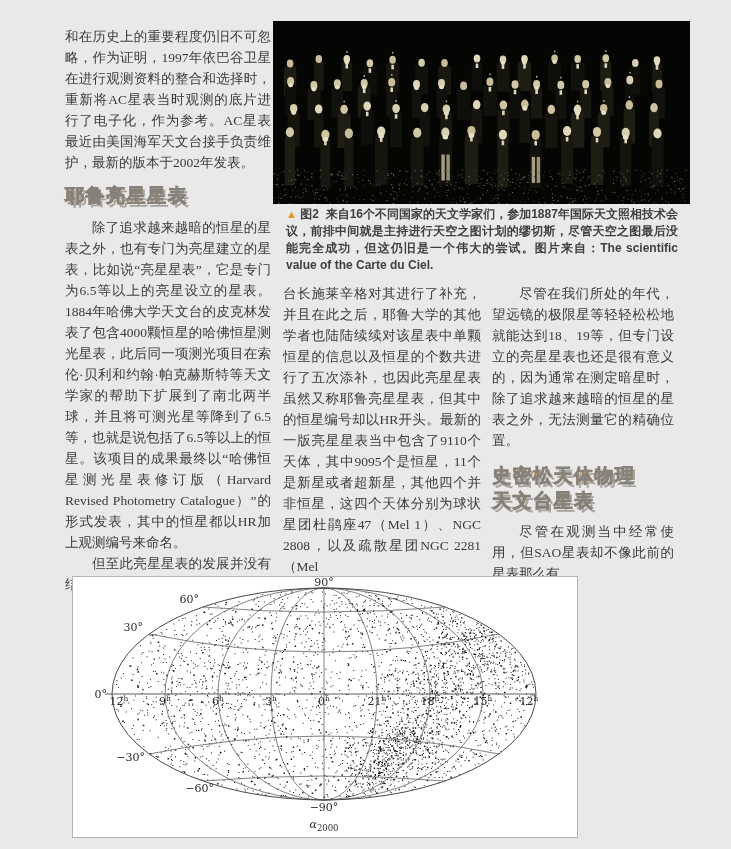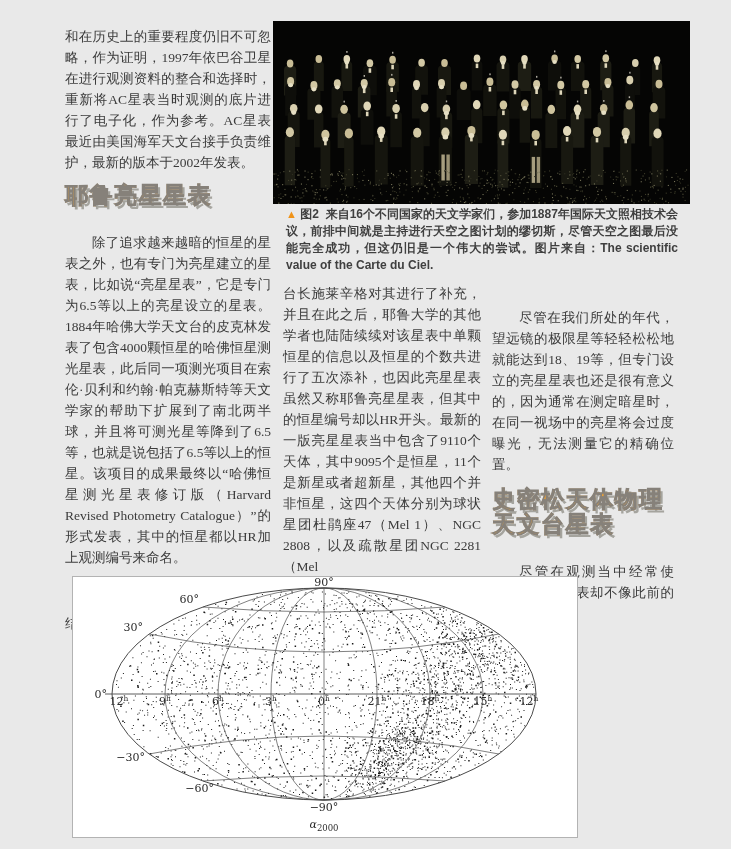--- a/index.html
+++ b/index.html
@@ -7,29 +7,29 @@
     width:731px;height:849px;
     background:#e9e9e9;
     font-family:"Liberation Serif","DejaVu Serif",serif;
     color:#3b3b3b;
     overflow:hidden;
   }
   #page{position:relative;width:619px;height:849px;background:#e9e9e9;}
 
   .col{position:absolute;text-align:justify;font-size:13.5px;line-height:21px;color:#3b3b3b;}
   .col p{margin:0;}
-  .col p.indent{text-indent:2em;margin-top:24px;}
+  .col p.indent{text-indent:2em;}
 
   #left-col{left:65px;top:26px;width:206px;}
   #mid-col{left:283px;top:283px;width:198px;}
   #right-col{left:492px;top:283px;width:182px;}
 
   .sec-heading{
     font-family:"Liberation Sans","DejaVu Sans",sans-serif;
-    font-size:23px;font-weight:bold;
+    font-size:19px;font-weight:bold;
     color:#f7a52f;
     -webkit-text-stroke:0.8px #86817a;
     text-shadow:2.5px 2.5px 0 #a5a49e;
     letter-spacing:1.5px;
     margin:10px 0 9px 0;
     line-height:25px;
   }
   #heading-sao{margin:12px 0 8px 0;}
 
   #photo{
@@ -884,21 +884,21 @@
     <span class="cap-marker">▲</span>
     <span>图2</span>&nbsp;
     <span>来自16个不同国家的天文学家们，参加1887年国际天文照相技术会议，前排中间就是主持进行天空之图计划的缪切斯，尽管天空之图最后没能完全成功，但这仍旧是一个伟大的尝试。图片来自：The scientific value of the Carte du Ciel.</span>
   </div>
 
   <div id="mid-col" class="col">
     <p>台长施莱辛格对其进行了补充，并且在此之后，耶鲁大学的其他学者也陆陆续续对该星表中单颗恒星的信息以及恒星的个数共进行了五次添补，也因此亮星星表虽然又称耶鲁亮星星表，但其中的恒星编号却以HR开头。最新的一版亮星星表当中包含了9110个天体，其中9095个是恒星，11个是新星或者超新星，其他四个并非恒星，这四个天体分别为球状星团杜鹃座47（Mel 1）、NGC 2808，以及疏散星团NGC  2281（Mel</p>
   </div>
 
   <div id="right-col" class="col">
-    <p class="indent">尽管在我们所处的年代，望远镜的极限星等轻轻松松地就能达到18、19等，但专门设立的亮星星表也还是很有意义的，因为通常在测定暗星时，在同一视场中的亮星将会过度曝光，无法测量它的精确位置。</p>
+    <p class="indent">尽管在我们所处的年代，望远镜的极限星等轻轻松松地就能达到18、19等，但专门设立的亮星星表也还是很有意义的，因为通常在测定暗星时，除了追求越来越暗的恒星的星表之外，无法测量它的精确位置。</p>
     <div class="sec-heading" id="heading-sao">
       <span>史密松天体物理</span><br>
       <span>天文台星表</span>
     </div>
     <p class="indent">尽管在观测当中经常使用，但SAO星表却不像此前的星表那么有</p>
   </div>
 
   <div id="figure-box">
     <svg id="skymap" width="504" height="260" viewBox="0 0 504 260">
         <rect x="0" y="0" width="504" height="260" fill="#ffffff"></rect>

